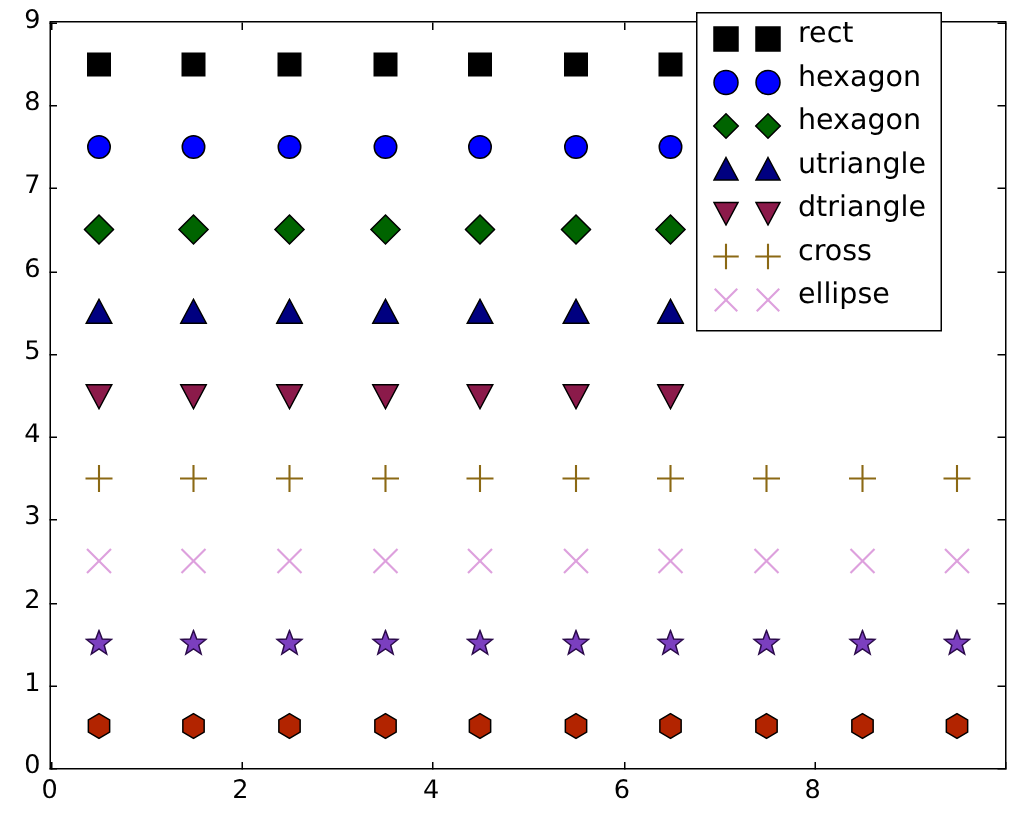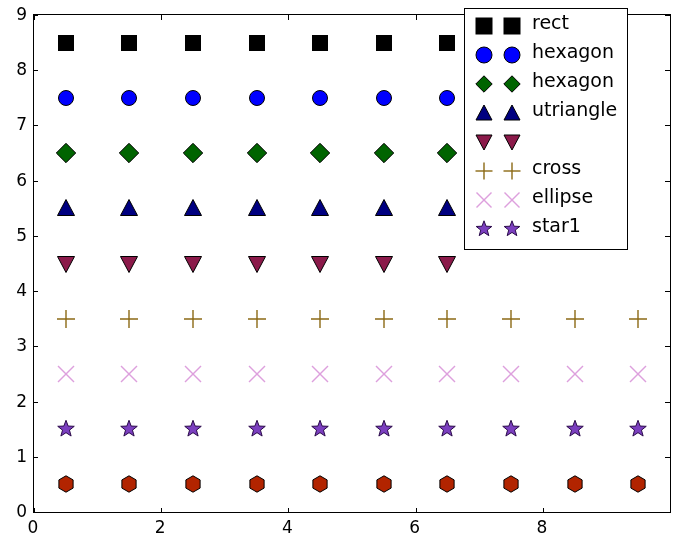--- a/index.html
+++ b/index.html
@@ -661,20 +661,21 @@
             </svg>
           </div>
         </div>
         <div class="legend-handle">
           <div class="marker">
             <svg width="18" height="18" viewBox="0 0 18 18">
               <polygon points="1,2 17,2 9,17" fill="#8B1A4A" stroke="#000000" stroke-width="1"></polygon>
             </svg>
           </div>
         </div>
+        <div class="legend-label">dtriangle</div>
       </div>
       <div class="legend-row">
         <div class="legend-handle">
           <div class="marker">
             <svg width="18" height="18" viewBox="0 0 18 18">
               <line x1="9" y1="0.5" x2="9" y2="17.5" stroke="#8B6914" stroke-width="1.4"></line>
               <line x1="0.5" y1="9" x2="17.5" y2="9" stroke="#8B6914" stroke-width="1.4"></line>
             </svg>
           </div>
         </div>
@@ -699,33 +700,16 @@
         </div>
         <div class="legend-handle">
           <div class="marker">
             <svg width="18" height="18" viewBox="0 0 18 18">
               <line x1="1.5" y1="1.5" x2="16.5" y2="16.5" stroke="#DDA0DD" stroke-width="1.4"></line>
               <line x1="16.5" y1="1.5" x2="1.5" y2="16.5" stroke="#DDA0DD" stroke-width="1.4"></line>
             </svg>
           </div>
         </div>
         <div class="legend-label">ellipse</div>
-      </div>
-      <div class="legend-row">
-        <div class="legend-handle">
-          <div class="marker">
-            <svg width="18" height="18" viewBox="0 0 18 18">
-              <polygon points="9.00,0.80 11.02,6.21 16.80,6.47 12.28,10.06 13.82,15.63 9.00,12.44 4.18,15.63 5.72,10.06 1.20,6.47 6.98,6.21" fill="#7B3FBF" stroke="#2B0B4A" stroke-width="1"></polygon>
-            </svg>
-          </div>
-        </div>
-        <div class="legend-handle">
-          <div class="marker">
-            <svg width="18" height="18" viewBox="0 0 18 18">
-              <polygon points="9.00,0.80 11.02,6.21 16.80,6.47 12.28,10.06 13.82,15.63 9.00,12.44 4.18,15.63 5.72,10.06 1.20,6.47 6.98,6.21" fill="#7B3FBF" stroke="#2B0B4A" stroke-width="1"></polygon>
-            </svg>
-          </div>
-        </div>
-        <div class="legend-label">star1</div>
       </div>
     </div>
 
 </div>
 
 </body></html>

